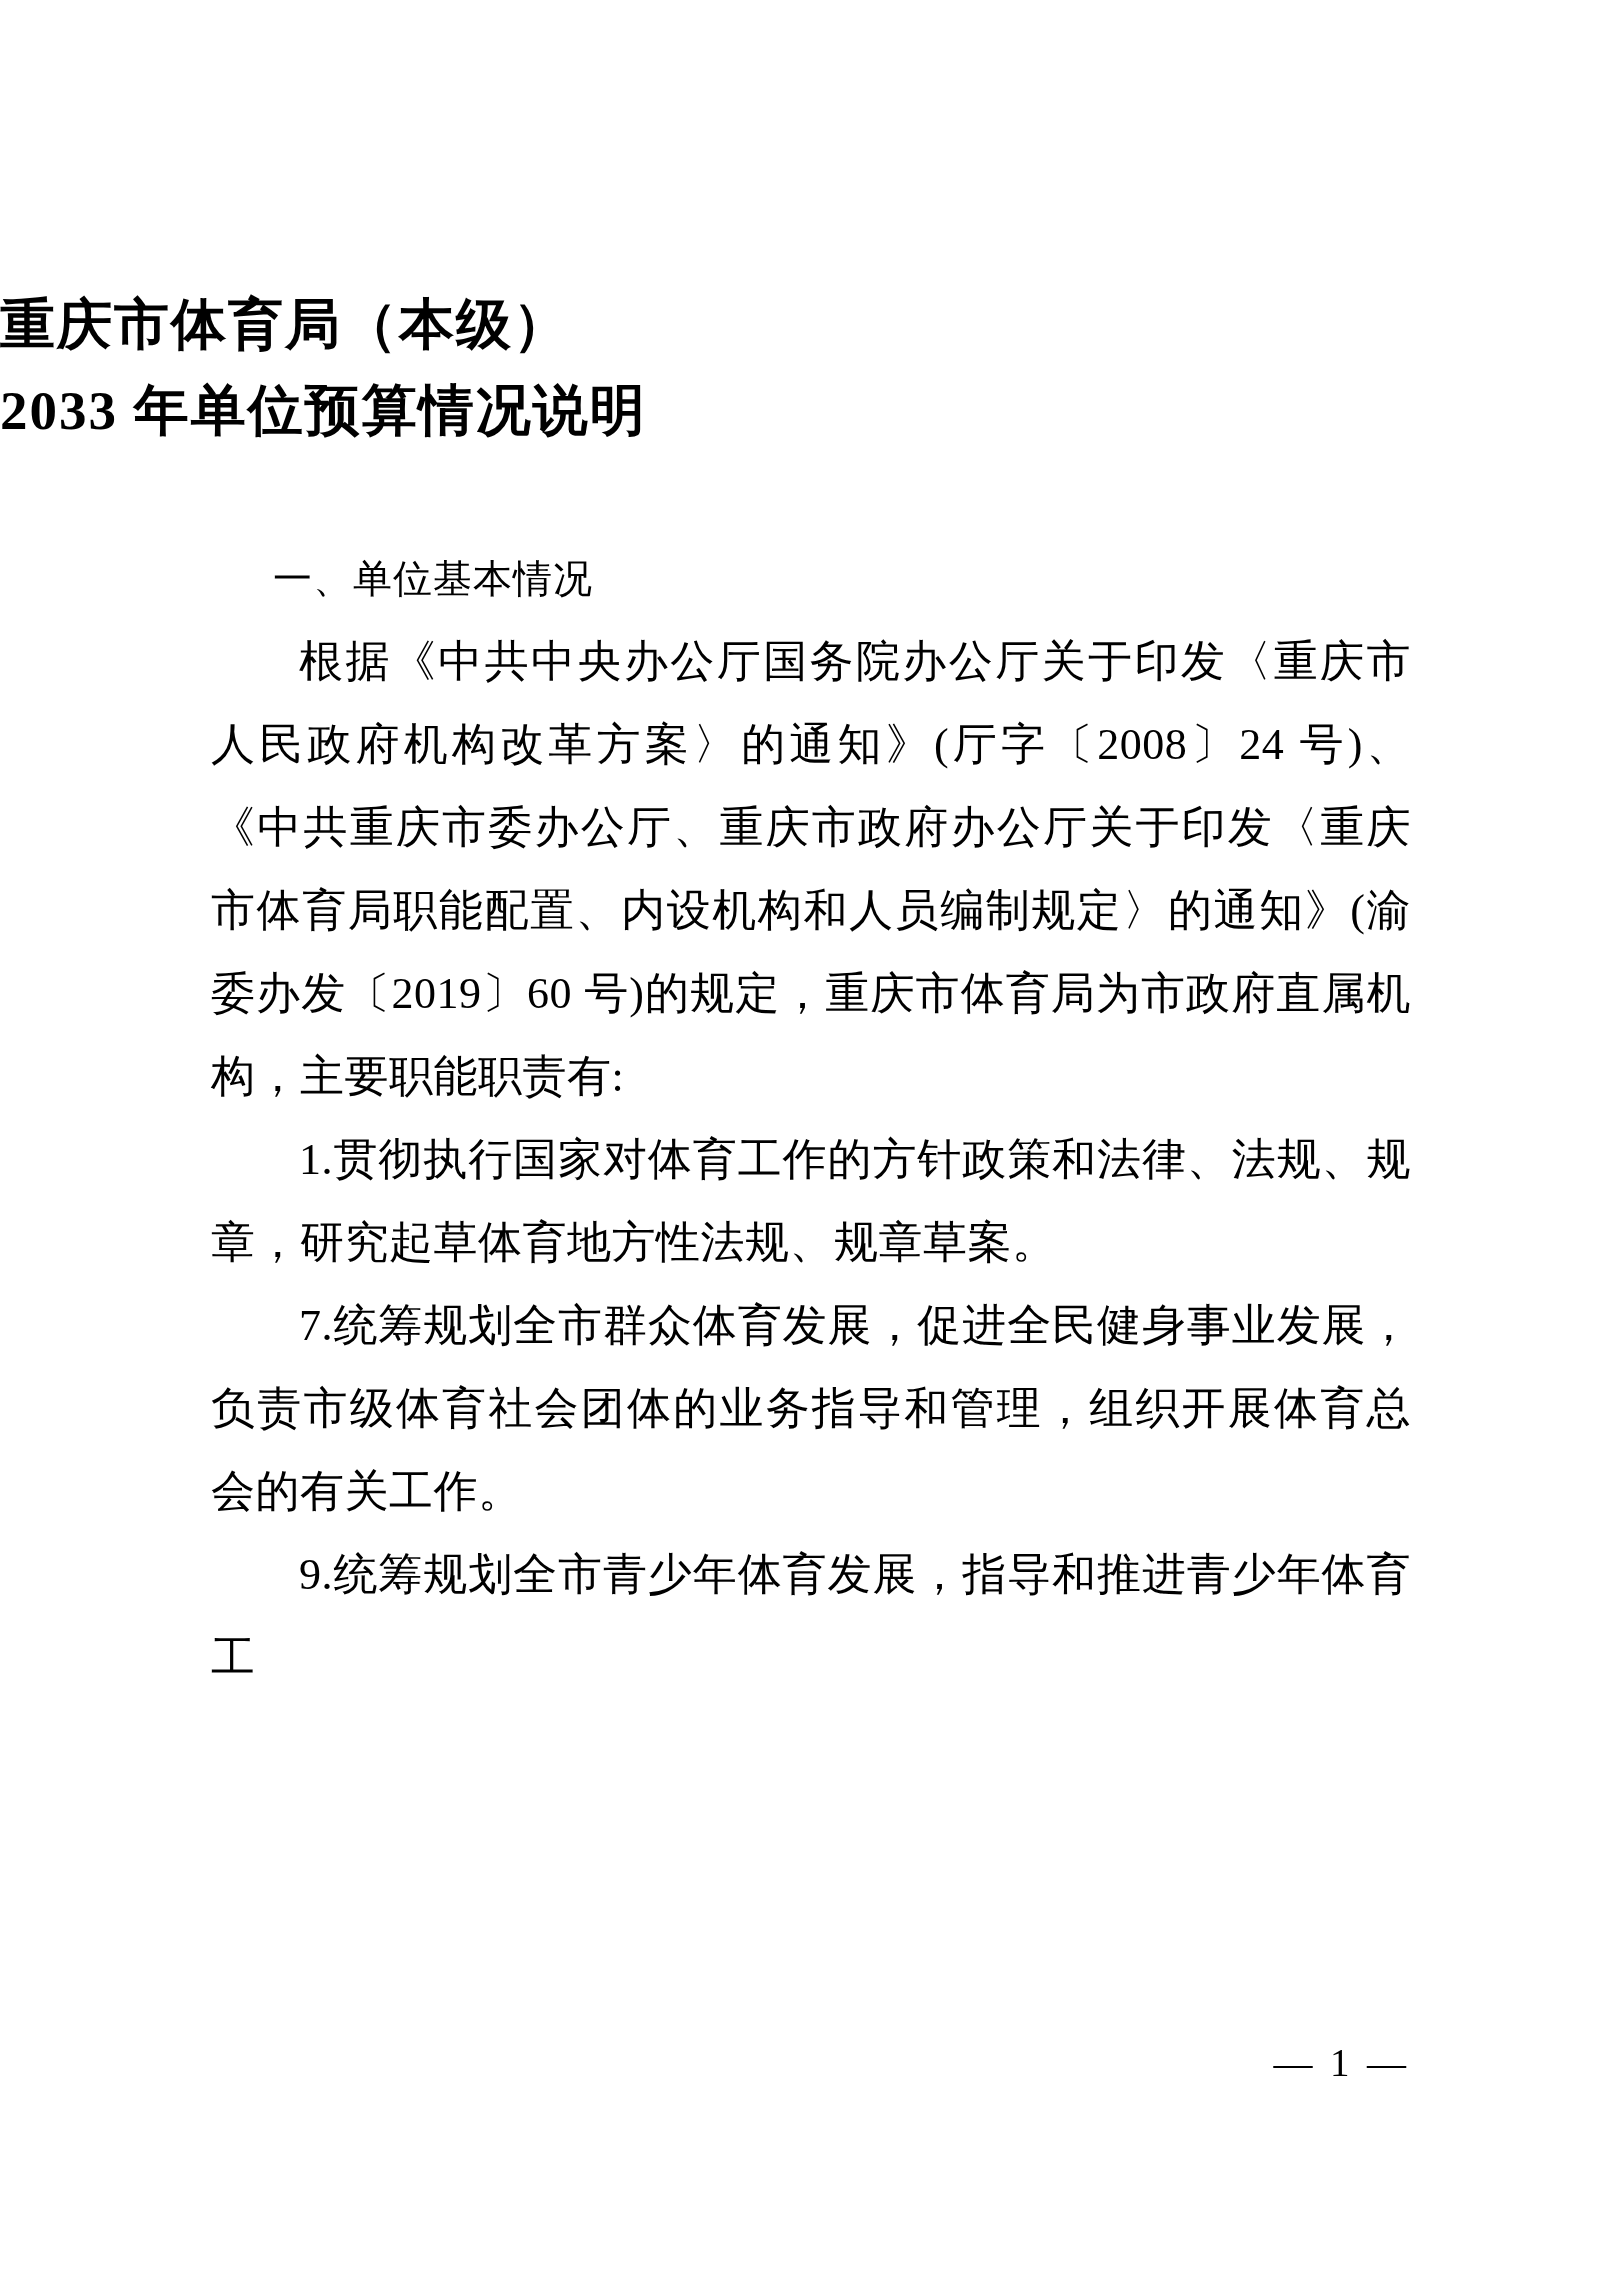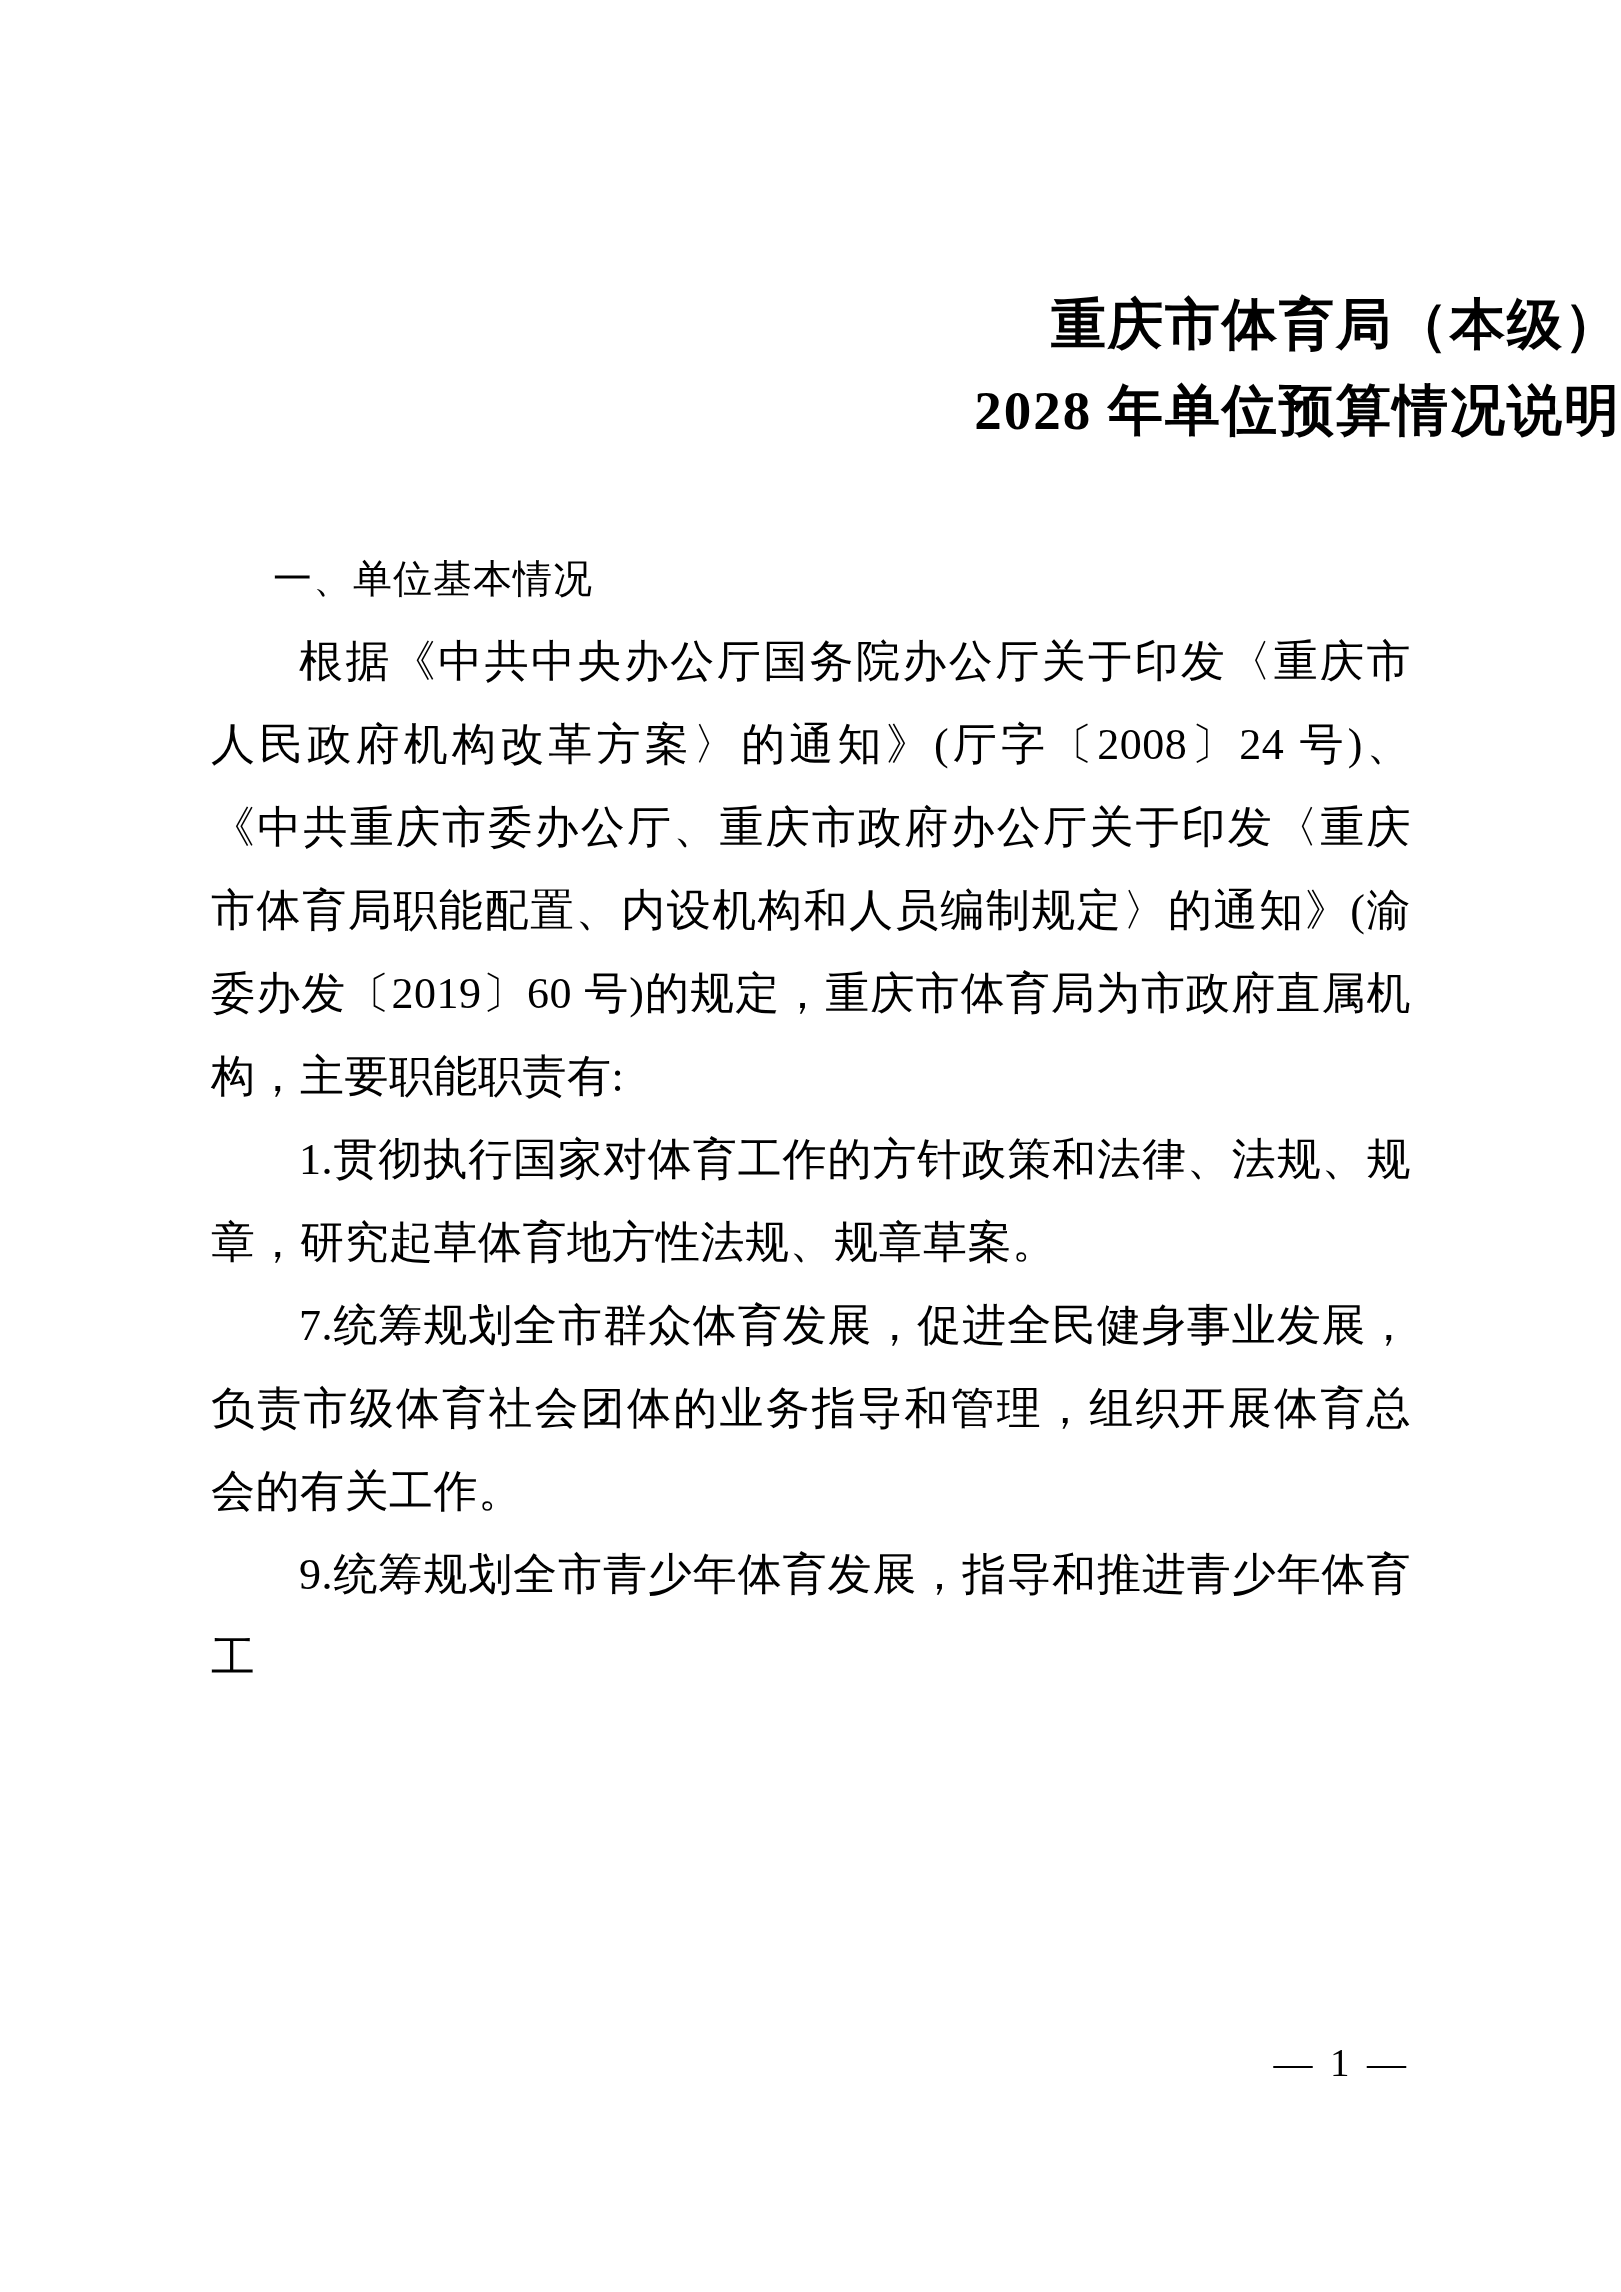--- a/index.html
+++ b/index.html
@@ -14,21 +14,21 @@
     background: #ffffff;
     color: #000000;
     font-family: "Liberation Serif", serif;
     overflow: hidden;
   }
   .title-block {
     position: absolute;
     top: 282px;
     left: 0;
     width: 100%;
-    text-align: right;
+    text-align: left;
   }
   .title-line {
     font-family: "Liberation Serif", serif;
     font-weight: 700;
     font-size: 55px;
     line-height: 86px;
     letter-spacing: 2px;
     white-space: nowrap;
   }
   .doc-body {
@@ -75,21 +75,21 @@
     white-space: nowrap;
   }
 </style>
 </head>
 <body>
 
 <div class="page">
 
   <div class="title-block">
     <div class="title-line">重庆市体育局（本级）</div>
-    <div class="title-line">2028 年单位预算情况说明</div>
+    <div class="title-line">2033 年单位预算情况说明</div>
   </div>
 
   <div class="doc-body">
     <h2 class="section-heading">一、单位基本情况</h2>
     <p class="para">根据《中共中央办公厅国务院办公厅关于印发〈重庆市人民政府机构改革方案〉的通知》(厅字〔2008〕24 号)、《中共重庆市委办公厅、重庆市政府办公厅关于印发〈重庆市体育局职能配置、内设机构和人员编制规定〉的通知》(渝委办发〔2019〕60 号)的规定，重庆市体育局为市政府直属机构，主要职能职责有:</p>
     <p class="para">1.贯彻执行国家对体育工作的方针政策和法律、法规、规章，研究起草体育地方性法规、规章草案。</p>
     <p class="para">7.统筹规划全市群众体育发展，促进全民健身事业发展，负责市级体育社会团体的业务指导和管理，组织开展体育总会的有关工作。</p>
     <p class="para">9.统筹规划全市青少年体育发展，指导和推进青少年体育工</p>
   </div>
 

